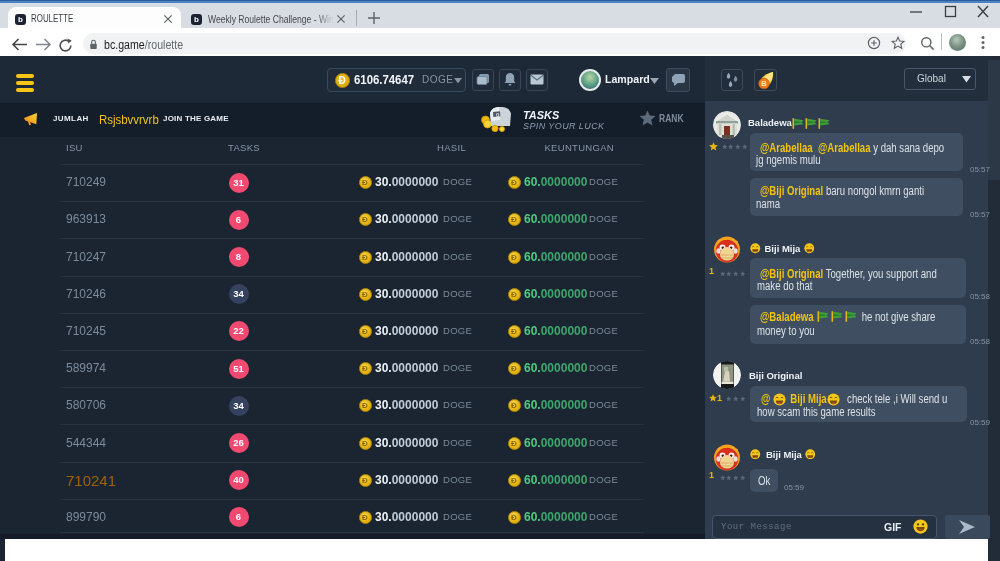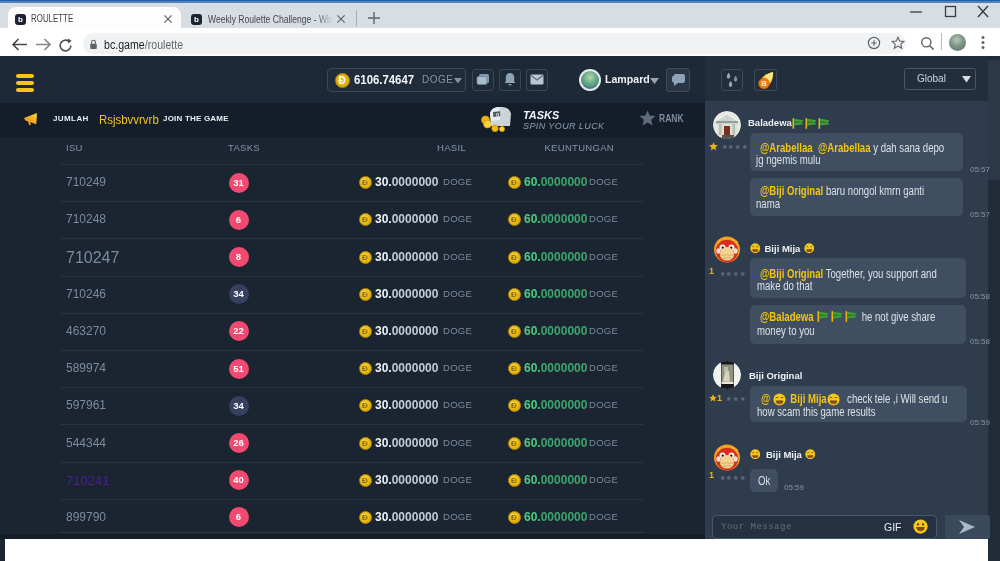--- a/index.html
+++ b/index.html
@@ -165,34 +165,34 @@
     <div class="abs" style="left:0;top:0;width:11.0px;height:11.0px;color:#8a6a00;font-weight:bold;font-size:8px;line-height:11.0px;text-align:center;">Đ</div>
   </div>
 <div class="abs" style="left:375px;top:176.1px;font-size:12px;font-weight:bold;color:#eef3f8;height:13px;line-height:13px;">30.<span style="color:#c2ccd6;">0000000</span></div>
 <div class="abs" style="left:443px;top:177.1px;font-size:9.5px;color:#7b8a9b;height:10px;line-height:10px;letter-spacing:0.3px;">DOGE</div>
 <div class="abs" style="left:507.5px;top:176.1px;width:13.0px;height:13.0px;border-radius:50%;background:radial-gradient(circle at 40% 35%,#f7d448,#e0ae08 70%);border:1px solid #b88d06;">
     <div class="abs" style="left:0;top:0;width:11.0px;height:11.0px;color:#8a6a00;font-weight:bold;font-size:8px;line-height:11.0px;text-align:center;">Đ</div>
   </div>
 <div class="abs" style="left:524px;top:176.1px;font-size:12px;font-weight:bold;color:#4ecb81;height:13px;line-height:13px;">60.<span style="color:#3da56c;">0000000</span></div>
 <div class="abs" style="left:589px;top:177.1px;font-size:9.5px;color:#7b8a9b;height:10px;line-height:10px;letter-spacing:0.3px;">DOGE</div>
 <div class="abs" style="left:60px;top:201.2px;width:584px;height:1px;background:#283340;"></div>
-<div class="abs" style="left:66px;top:213.3px;font-size:12px;color:#7c8b9b;height:13px;line-height:13px;">710248</div>
+<div class="abs" style="left:66px;top:213.3px;font-size:12px;color:#7c8b9b;height:13px;line-height:13px;">963913</div>
 <div class="abs" style="left:228.5px;top:209.8px;width:20px;height:20px;border-radius:50%;background:#f24971;color:#fff;font-size:9.5px;font-weight:bold;text-align:center;line-height:20px;">6</div>
 <div class="abs" style="left:358.5px;top:213.3px;width:13.0px;height:13.0px;border-radius:50%;background:radial-gradient(circle at 40% 35%,#f7d448,#e0ae08 70%);border:1px solid #b88d06;">
     <div class="abs" style="left:0;top:0;width:11.0px;height:11.0px;color:#8a6a00;font-weight:bold;font-size:8px;line-height:11.0px;text-align:center;">Đ</div>
   </div>
 <div class="abs" style="left:375px;top:213.3px;font-size:12px;font-weight:bold;color:#eef3f8;height:13px;line-height:13px;">30.<span style="color:#c2ccd6;">0000000</span></div>
 <div class="abs" style="left:443px;top:214.3px;font-size:9.5px;color:#7b8a9b;height:10px;line-height:10px;letter-spacing:0.3px;">DOGE</div>
 <div class="abs" style="left:507.5px;top:213.3px;width:13.0px;height:13.0px;border-radius:50%;background:radial-gradient(circle at 40% 35%,#f7d448,#e0ae08 70%);border:1px solid #b88d06;">
     <div class="abs" style="left:0;top:0;width:11.0px;height:11.0px;color:#8a6a00;font-weight:bold;font-size:8px;line-height:11.0px;text-align:center;">Đ</div>
   </div>
 <div class="abs" style="left:524px;top:213.3px;font-size:12px;font-weight:bold;color:#4ecb81;height:13px;line-height:13px;">60.<span style="color:#3da56c;">0000000</span></div>
 <div class="abs" style="left:589px;top:214.3px;font-size:9.5px;color:#7b8a9b;height:10px;line-height:10px;letter-spacing:0.3px;">DOGE</div>
 <div class="abs" style="left:60px;top:238.4px;width:584px;height:1px;background:#283340;"></div>
-<div class="abs" style="left:66px;top:250.5px;font-size:16px;color:#7c8b9b;height:13px;line-height:13px;">710247</div>
+<div class="abs" style="left:66px;top:250.5px;font-size:12px;color:#7c8b9b;height:13px;line-height:13px;">710247</div>
 <div class="abs" style="left:228.5px;top:247.0px;width:20px;height:20px;border-radius:50%;background:#f24971;color:#fff;font-size:9.5px;font-weight:bold;text-align:center;line-height:20px;">8</div>
 <div class="abs" style="left:358.5px;top:250.5px;width:13.0px;height:13.0px;border-radius:50%;background:radial-gradient(circle at 40% 35%,#f7d448,#e0ae08 70%);border:1px solid #b88d06;">
     <div class="abs" style="left:0;top:0;width:11.0px;height:11.0px;color:#8a6a00;font-weight:bold;font-size:8px;line-height:11.0px;text-align:center;">Đ</div>
   </div>
 <div class="abs" style="left:375px;top:250.5px;font-size:12px;font-weight:bold;color:#eef3f8;height:13px;line-height:13px;">30.<span style="color:#c2ccd6;">0000000</span></div>
 <div class="abs" style="left:443px;top:251.5px;font-size:9.5px;color:#7b8a9b;height:10px;line-height:10px;letter-spacing:0.3px;">DOGE</div>
 <div class="abs" style="left:507.5px;top:250.5px;width:13.0px;height:13.0px;border-radius:50%;background:radial-gradient(circle at 40% 35%,#f7d448,#e0ae08 70%);border:1px solid #b88d06;">
     <div class="abs" style="left:0;top:0;width:11.0px;height:11.0px;color:#8a6a00;font-weight:bold;font-size:8px;line-height:11.0px;text-align:center;">Đ</div>
   </div>
 <div class="abs" style="left:524px;top:250.5px;font-size:12px;font-weight:bold;color:#4ecb81;height:13px;line-height:13px;">60.<span style="color:#3da56c;">0000000</span></div>
@@ -204,21 +204,21 @@
     <div class="abs" style="left:0;top:0;width:11.0px;height:11.0px;color:#8a6a00;font-weight:bold;font-size:8px;line-height:11.0px;text-align:center;">Đ</div>
   </div>
 <div class="abs" style="left:375px;top:287.7px;font-size:12px;font-weight:bold;color:#eef3f8;height:13px;line-height:13px;">30.<span style="color:#c2ccd6;">0000000</span></div>
 <div class="abs" style="left:443px;top:288.7px;font-size:9.5px;color:#7b8a9b;height:10px;line-height:10px;letter-spacing:0.3px;">DOGE</div>
 <div class="abs" style="left:507.5px;top:287.7px;width:13.0px;height:13.0px;border-radius:50%;background:radial-gradient(circle at 40% 35%,#f7d448,#e0ae08 70%);border:1px solid #b88d06;">
     <div class="abs" style="left:0;top:0;width:11.0px;height:11.0px;color:#8a6a00;font-weight:bold;font-size:8px;line-height:11.0px;text-align:center;">Đ</div>
   </div>
 <div class="abs" style="left:524px;top:287.7px;font-size:12px;font-weight:bold;color:#4ecb81;height:13px;line-height:13px;">60.<span style="color:#3da56c;">0000000</span></div>
 <div class="abs" style="left:589px;top:288.7px;font-size:9.5px;color:#7b8a9b;height:10px;line-height:10px;letter-spacing:0.3px;">DOGE</div>
 <div class="abs" style="left:60px;top:312.8px;width:584px;height:1px;background:#283340;"></div>
-<div class="abs" style="left:66px;top:324.9px;font-size:12px;color:#7c8b9b;height:13px;line-height:13px;">463270</div>
+<div class="abs" style="left:66px;top:324.9px;font-size:12px;color:#7c8b9b;height:13px;line-height:13px;">710245</div>
 <div class="abs" style="left:228.5px;top:321.4px;width:20px;height:20px;border-radius:50%;background:#f24971;color:#fff;font-size:9.5px;font-weight:bold;text-align:center;line-height:20px;">22</div>
 <div class="abs" style="left:358.5px;top:324.9px;width:13.0px;height:13.0px;border-radius:50%;background:radial-gradient(circle at 40% 35%,#f7d448,#e0ae08 70%);border:1px solid #b88d06;">
     <div class="abs" style="left:0;top:0;width:11.0px;height:11.0px;color:#8a6a00;font-weight:bold;font-size:8px;line-height:11.0px;text-align:center;">Đ</div>
   </div>
 <div class="abs" style="left:375px;top:324.9px;font-size:12px;font-weight:bold;color:#eef3f8;height:13px;line-height:13px;">30.<span style="color:#c2ccd6;">0000000</span></div>
 <div class="abs" style="left:443px;top:325.9px;font-size:9.5px;color:#7b8a9b;height:10px;line-height:10px;letter-spacing:0.3px;">DOGE</div>
 <div class="abs" style="left:507.5px;top:324.9px;width:13.0px;height:13.0px;border-radius:50%;background:radial-gradient(circle at 40% 35%,#f7d448,#e0ae08 70%);border:1px solid #b88d06;">
     <div class="abs" style="left:0;top:0;width:11.0px;height:11.0px;color:#8a6a00;font-weight:bold;font-size:8px;line-height:11.0px;text-align:center;">Đ</div>
   </div>
 <div class="abs" style="left:524px;top:324.9px;font-size:12px;font-weight:bold;color:#4ecb81;height:13px;line-height:13px;">60.<span style="color:#3da56c;">0000000</span></div>
@@ -230,21 +230,21 @@
     <div class="abs" style="left:0;top:0;width:11.0px;height:11.0px;color:#8a6a00;font-weight:bold;font-size:8px;line-height:11.0px;text-align:center;">Đ</div>
   </div>
 <div class="abs" style="left:375px;top:362.1px;font-size:12px;font-weight:bold;color:#eef3f8;height:13px;line-height:13px;">30.<span style="color:#c2ccd6;">0000000</span></div>
 <div class="abs" style="left:443px;top:363.1px;font-size:9.5px;color:#7b8a9b;height:10px;line-height:10px;letter-spacing:0.3px;">DOGE</div>
 <div class="abs" style="left:507.5px;top:362.1px;width:13.0px;height:13.0px;border-radius:50%;background:radial-gradient(circle at 40% 35%,#f7d448,#e0ae08 70%);border:1px solid #b88d06;">
     <div class="abs" style="left:0;top:0;width:11.0px;height:11.0px;color:#8a6a00;font-weight:bold;font-size:8px;line-height:11.0px;text-align:center;">Đ</div>
   </div>
 <div class="abs" style="left:524px;top:362.1px;font-size:12px;font-weight:bold;color:#4ecb81;height:13px;line-height:13px;">60.<span style="color:#3da56c;">0000000</span></div>
 <div class="abs" style="left:589px;top:363.1px;font-size:9.5px;color:#7b8a9b;height:10px;line-height:10px;letter-spacing:0.3px;">DOGE</div>
 <div class="abs" style="left:60px;top:387.2px;width:584px;height:1px;background:#283340;"></div>
-<div class="abs" style="left:66px;top:399.3px;font-size:12px;color:#7c8b9b;height:13px;line-height:13px;">597961</div>
+<div class="abs" style="left:66px;top:399.3px;font-size:12px;color:#7c8b9b;height:13px;line-height:13px;">580706</div>
 <div class="abs" style="left:228.5px;top:395.8px;width:20px;height:20px;border-radius:50%;background:#364160;color:#fff;font-size:9.5px;font-weight:bold;text-align:center;line-height:20px;">34</div>
 <div class="abs" style="left:358.5px;top:399.3px;width:13.0px;height:13.0px;border-radius:50%;background:radial-gradient(circle at 40% 35%,#f7d448,#e0ae08 70%);border:1px solid #b88d06;">
     <div class="abs" style="left:0;top:0;width:11.0px;height:11.0px;color:#8a6a00;font-weight:bold;font-size:8px;line-height:11.0px;text-align:center;">Đ</div>
   </div>
 <div class="abs" style="left:375px;top:399.3px;font-size:12px;font-weight:bold;color:#eef3f8;height:13px;line-height:13px;">30.<span style="color:#c2ccd6;">0000000</span></div>
 <div class="abs" style="left:443px;top:400.3px;font-size:9.5px;color:#7b8a9b;height:10px;line-height:10px;letter-spacing:0.3px;">DOGE</div>
 <div class="abs" style="left:507.5px;top:399.3px;width:13.0px;height:13.0px;border-radius:50%;background:radial-gradient(circle at 40% 35%,#f7d448,#e0ae08 70%);border:1px solid #b88d06;">
     <div class="abs" style="left:0;top:0;width:11.0px;height:11.0px;color:#8a6a00;font-weight:bold;font-size:8px;line-height:11.0px;text-align:center;">Đ</div>
   </div>
 <div class="abs" style="left:524px;top:399.3px;font-size:12px;font-weight:bold;color:#4ecb81;height:13px;line-height:13px;">60.<span style="color:#3da56c;">0000000</span></div>
@@ -256,21 +256,21 @@
     <div class="abs" style="left:0;top:0;width:11.0px;height:11.0px;color:#8a6a00;font-weight:bold;font-size:8px;line-height:11.0px;text-align:center;">Đ</div>
   </div>
 <div class="abs" style="left:375px;top:436.5px;font-size:12px;font-weight:bold;color:#eef3f8;height:13px;line-height:13px;">30.<span style="color:#c2ccd6;">0000000</span></div>
 <div class="abs" style="left:443px;top:437.5px;font-size:9.5px;color:#7b8a9b;height:10px;line-height:10px;letter-spacing:0.3px;">DOGE</div>
 <div class="abs" style="left:507.5px;top:436.5px;width:13.0px;height:13.0px;border-radius:50%;background:radial-gradient(circle at 40% 35%,#f7d448,#e0ae08 70%);border:1px solid #b88d06;">
     <div class="abs" style="left:0;top:0;width:11.0px;height:11.0px;color:#8a6a00;font-weight:bold;font-size:8px;line-height:11.0px;text-align:center;">Đ</div>
   </div>
 <div class="abs" style="left:524px;top:436.5px;font-size:12px;font-weight:bold;color:#4ecb81;height:13px;line-height:13px;">60.<span style="color:#3da56c;">0000000</span></div>
 <div class="abs" style="left:589px;top:437.5px;font-size:9.5px;color:#7b8a9b;height:10px;line-height:10px;letter-spacing:0.3px;">DOGE</div>
 <div class="abs" style="left:60px;top:461.6px;width:584px;height:1px;background:#283340;"></div>
-<div class="abs" style="left:66px;top:473.7px;font-size:13px;color:#4c1d95;height:13px;line-height:13px;">710241</div>
+<div class="abs" style="left:66px;top:473.7px;font-size:15px;color:#a16207;height:13px;line-height:13px;">710241</div>
 <div class="abs" style="left:228.5px;top:470.2px;width:20px;height:20px;border-radius:50%;background:#f24971;color:#fff;font-size:9.5px;font-weight:bold;text-align:center;line-height:20px;">40</div>
 <div class="abs" style="left:358.5px;top:473.7px;width:13.0px;height:13.0px;border-radius:50%;background:radial-gradient(circle at 40% 35%,#f7d448,#e0ae08 70%);border:1px solid #b88d06;">
     <div class="abs" style="left:0;top:0;width:11.0px;height:11.0px;color:#8a6a00;font-weight:bold;font-size:8px;line-height:11.0px;text-align:center;">Đ</div>
   </div>
 <div class="abs" style="left:375px;top:473.7px;font-size:12px;font-weight:bold;color:#eef3f8;height:13px;line-height:13px;">30.<span style="color:#c2ccd6;">0000000</span></div>
 <div class="abs" style="left:443px;top:474.7px;font-size:9.5px;color:#7b8a9b;height:10px;line-height:10px;letter-spacing:0.3px;">DOGE</div>
 <div class="abs" style="left:507.5px;top:473.7px;width:13.0px;height:13.0px;border-radius:50%;background:radial-gradient(circle at 40% 35%,#f7d448,#e0ae08 70%);border:1px solid #b88d06;">
     <div class="abs" style="left:0;top:0;width:11.0px;height:11.0px;color:#8a6a00;font-weight:bold;font-size:8px;line-height:11.0px;text-align:center;">Đ</div>
   </div>
 <div class="abs" style="left:524px;top:473.7px;font-size:12px;font-weight:bold;color:#4ecb81;height:13px;line-height:13px;">60.<span style="color:#3da56c;">0000000</span></div>
@@ -509,21 +509,21 @@
     <path d="M5 0.3 L6.4 3.4 L9.8 3.7 L7.2 6 L8 9.4 L5 7.6 L2 9.4 L2.8 6 L0.2 3.7 L3.6 3.4 Z" fill="#59687a"></path>
   </svg>
 <svg class="abs" style="left:739.9px;top:475px" width="5.5" height="5.5" viewBox="0 0 10 10">
     <path d="M5 0.3 L6.4 3.4 L9.8 3.7 L7.2 6 L8 9.4 L5 7.6 L2 9.4 L2.8 6 L0.2 3.7 L3.6 3.4 Z" fill="#59687a"></path>
   </svg>
 <div class="abs" style="left:750px;top:469px;width:28px;height:23px;background:#3f4e60;border-radius:5px;"></div>
 <div class="ln" style="left:757.5px;top:473.5px;">Ok</div>
 <div class="abs" style="left:784px;top:483px;font-size:8px;color:#8594a3;height:9px;line-height:9px;">05:59</div>
 <div class="abs" style="left:712px;top:515px;width:225px;height:24px;border:1.5px solid #47566a;border-radius:4px;background:#253140;"></div>
 <div class="abs" style="left:721px;top:522px;font-family:'Liberation Mono',monospace;font-size:9px;color:#5e7081;height:10px;line-height:10px;letter-spacing:0.5px;">Your Message</div>
-<div class="abs" style="left:884px;top:521px;font-size:10.5px;font-weight:normal;color:#e8eef4;height:12px;line-height:12px;">GIF</div>
+<div class="abs" style="left:884px;top:521px;font-size:10.5px;font-weight:bold;color:#e8eef4;height:12px;line-height:12px;">GIF</div>
 <svg class="abs" style="left:913px;top:519px" width="15" height="15" viewBox="0 0 12 12">
     <circle cx="6" cy="6" r="5.7" fill="#f5c716"></circle>
     <circle cx="4" cy="4.3" r="0.9" fill="#5a3a00"></circle>
     <circle cx="8" cy="4.3" r="0.9" fill="#5a3a00"></circle>
     <path d="M2.6 6.3 h6.8 a3.4 3.4 0 0 1 -6.8 0 Z" fill="#7a4a00"></path>
     <path d="M4 8.9 a2.5 1.5 0 0 1 4 0 Z" fill="#e8586b"></path>
   </svg>
 <div class="abs" style="left:945px;top:515px;width:45px;height:24px;background:#3a495b;border-radius:2px;"></div>
 <svg class="abs" style="left:957px;top:518px" width="20" height="18" viewBox="0 0 20 18">
     <path d="M2 2 L18 9 L2 16 L7 9 Z" fill="#a9b9c8"></path>

